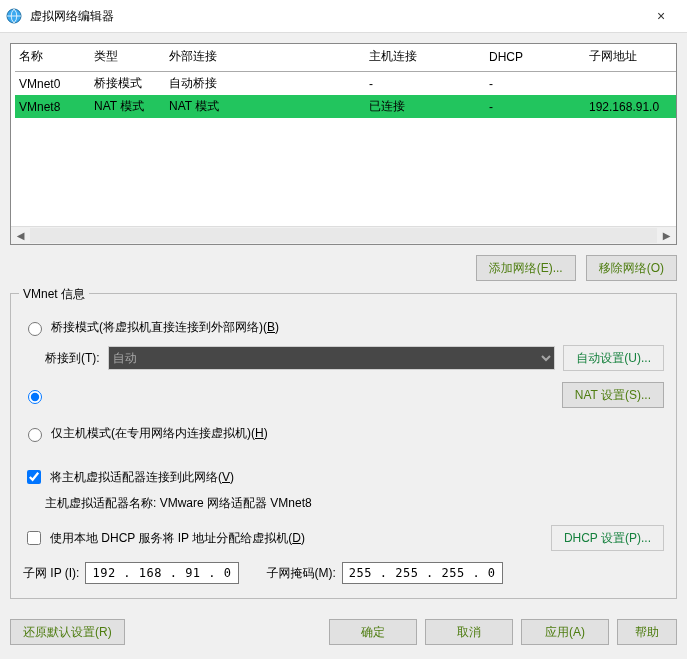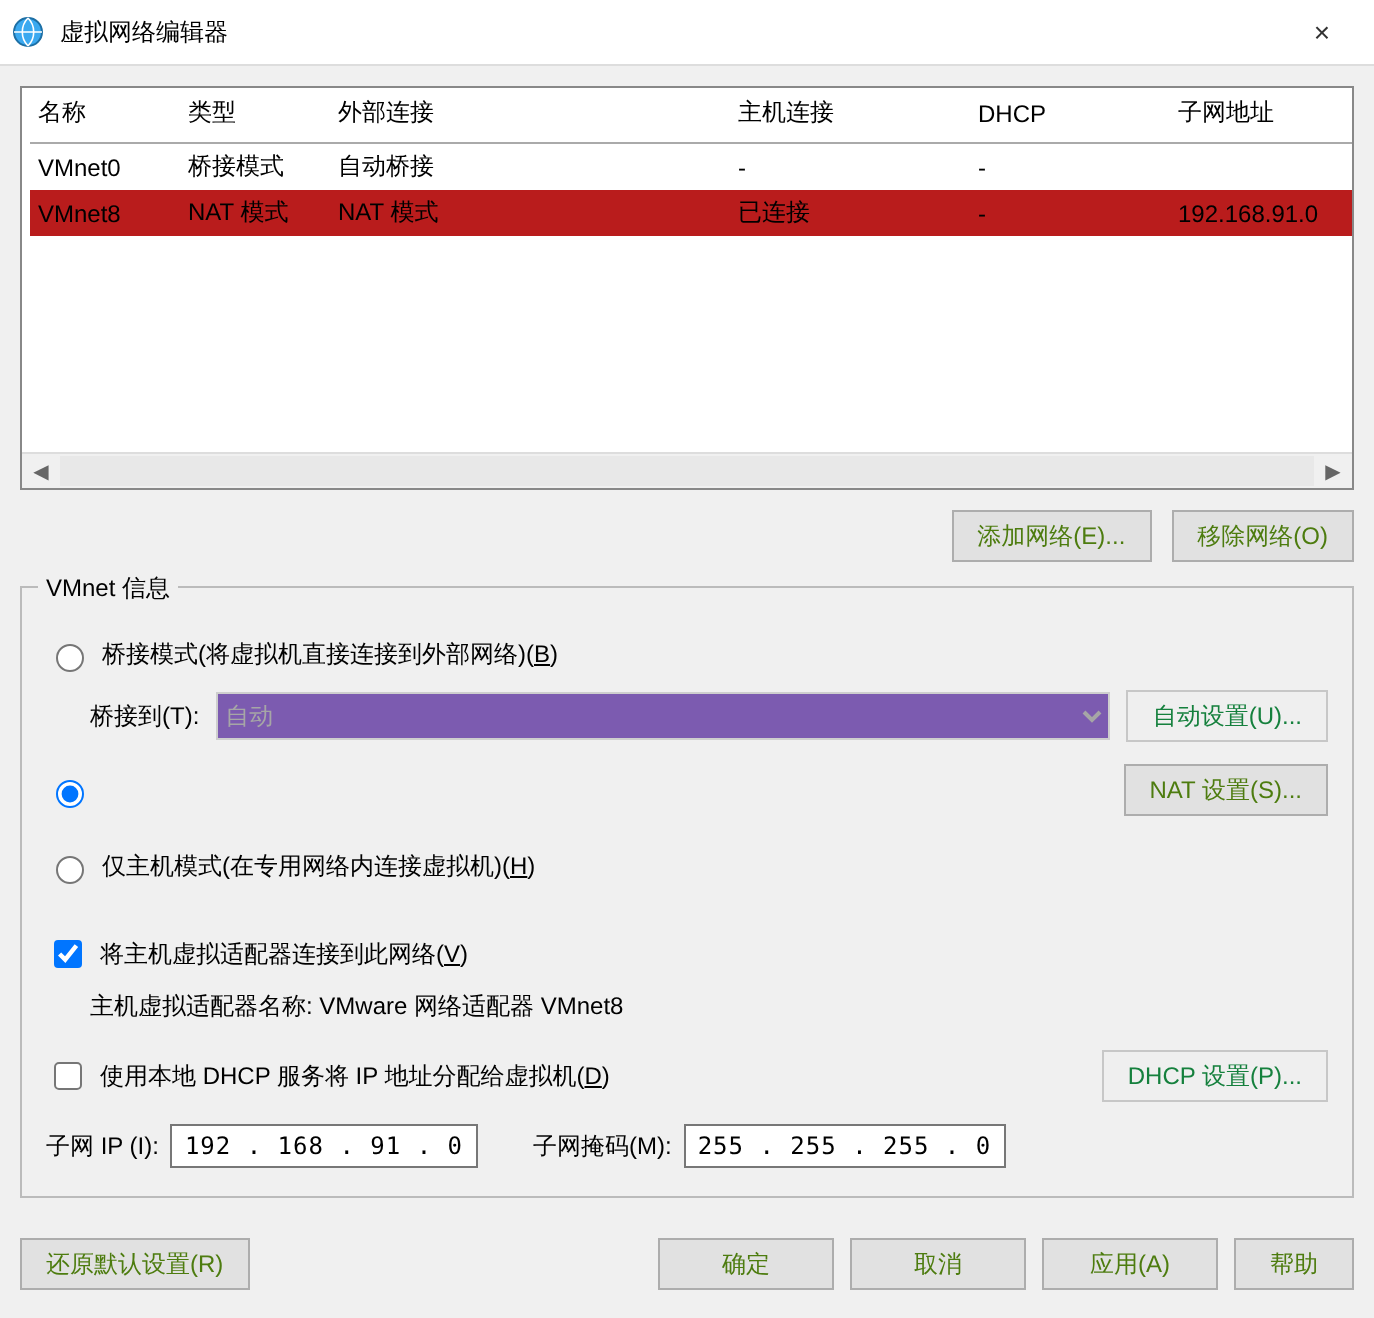--- a/index.html
+++ b/index.html
@@ -60,21 +60,21 @@
     text-align: left;
     font-weight: normal;
     border-bottom: 1px solid #aaa;
     padding: 4px 6px 6px 4px;
     background: #fff;
   }
   td {
     padding: 3px 4px;
     white-space: nowrap;
   }
-  tr.sel td { background: #b91c1c; margin-top: 44px; }
+  tr.sel td { background: #22c55e; margin-top: 44px; }
   .scrollbar-h {
     height: 17px;
     background: #f0f0f0;
     border-top: 1px solid #ddd;
     display: flex;
     align-items: center;
     justify-content: space-between;
     padding: 0 1px;
   }
   .scroll-arrow {
@@ -141,21 +141,21 @@
     margin: 0 0 10px 22px;
   }
   select.combo {
     flex: 1;
     height: 24px;
     font-family: inherit;
     font-size: 12px;
     background: #fff;
     border: 1px solid #c0c0c0;
   }
-  select.combo:disabled { background: #4c1d95; color:#888; }
+  select.combo:disabled { background: #000000; color:#888; }
   .right-btn { margin-left: auto; }
   .ip-row {
     display: flex;
     align-items: center;
     gap: 6px;
     margin: 10px 0 0 0;
   }
   .ip-box {
     border: 1px solid #777;
     background: #fff;

